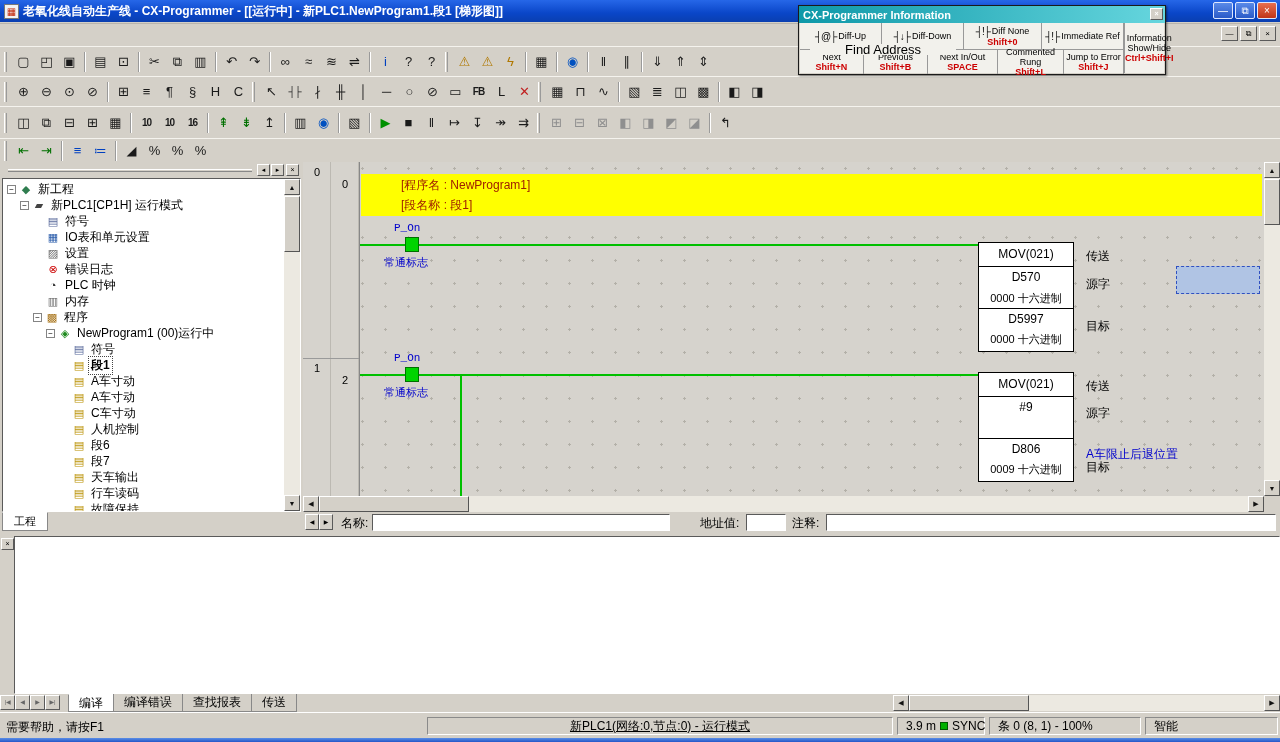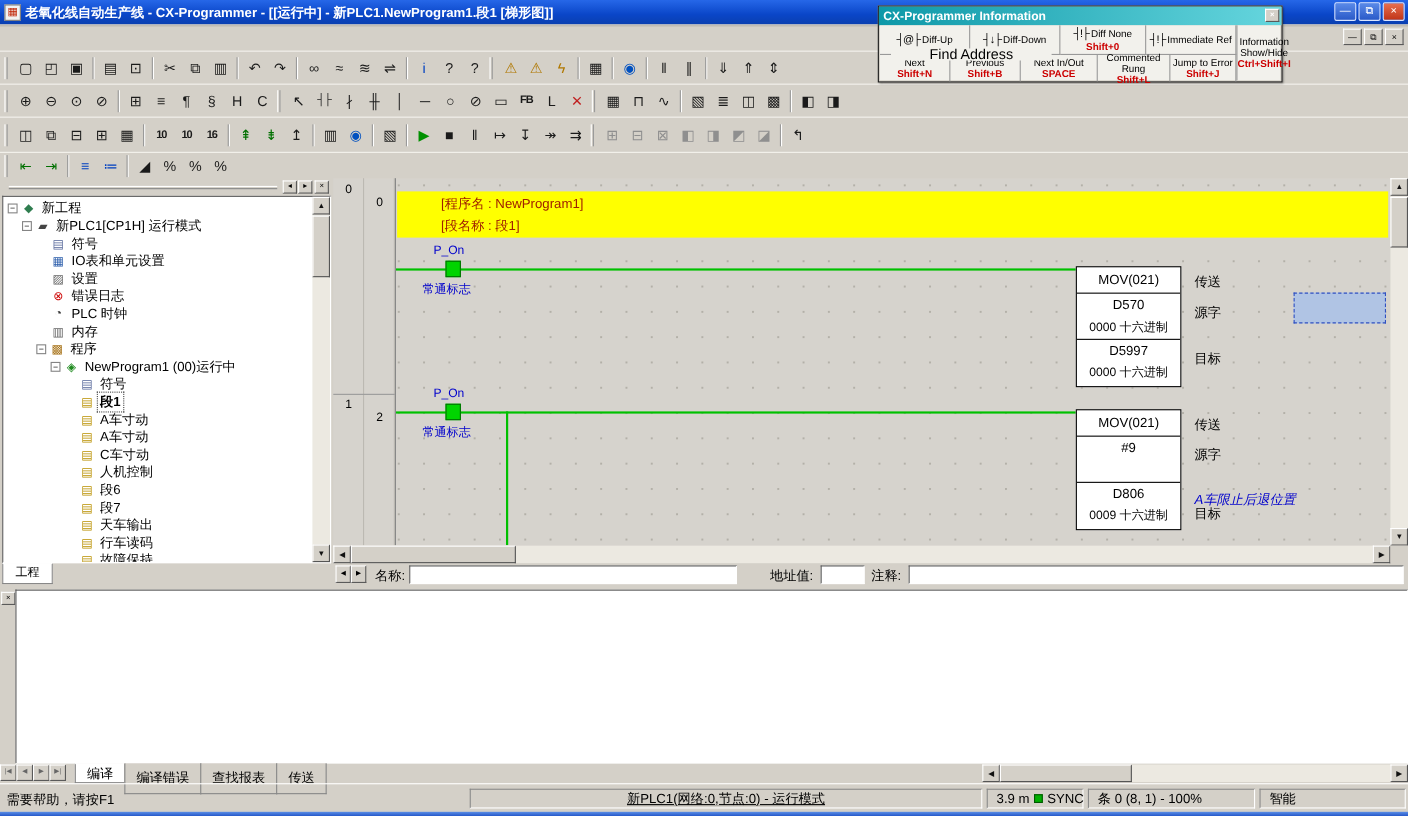--- a/index.html
+++ b/index.html
@@ -59,21 +59,21 @@
 #gutter{left:303px;top:162px;width:56px;height:334px;background:#d6d3cd;}
 .gcol{position:absolute;top:0;width:28px;height:334px;border-right:1px solid #bcb9b2;}
 .gnum{position:absolute;width:28px;text-align:center;font-size:11px;}
 #gdivider{position:absolute;left:0;top:196px;width:56px;height:1px;background:#9a9a9a;}
 #canvas{left:359px;top:162px;width:905px;height:334px;background:#d6d3cd;border-left:1px solid #888;overflow:hidden;background-image:radial-gradient(circle,#b3b0a8 1px,transparent 1.4px);background-size:23px 23px;background-position:14px 18px;}
 #rung-header{position:absolute;left:1px;top:12px;width:901px;height:42px;background:#ffff00;padding:1px 0 0 40px;color:#a02000;font-size:12px;}
 #rung-header div{line-height:20px;white-space:nowrap;}
 .rline{position:absolute;height:2px;background:#00c000;}
 .vline{position:absolute;width:2px;background:#00c000;}
 .contact{position:absolute;width:14px;height:15px;background:#00d400;border:1px solid #007000;}
-.sym{position:absolute;font-size:11px;color:#0000cc;white-space:nowrap;}
+.sym{position:absolute;font-size:11px;color:#0000cc;white-space:nowrap;font-family:Liberation Mono, monospace;}
 .ann{position:absolute;font-size:12px;color:#000;white-space:nowrap;}
 .ann.link{color:#0000cc;}
 .mov-box{position:absolute;width:96px;height:110px;background:#fff;border:1px solid #000;text-align:center;overflow:hidden;}
 .mov-head{height:24px;line-height:23px;border-bottom:1px solid #000;font-size:12px;}
 .mov-op{height:21px;line-height:21px;font-size:12px;}
 .mov-val{height:21px;line-height:20px;font-size:11px;border-bottom:1px solid #000;}
 .mov-op2{height:21px;line-height:21px;font-size:12px;}
 .mov-val2{height:20px;line-height:19px;font-size:11px;}
 #ladder-cursor{position:absolute;left:816px;top:104px;width:84px;height:28px;background:#b0c4e4;border:1px dashed #3050c0;}
 
@@ -84,21 +84,21 @@
 .fld-btn{position:absolute;top:2px;width:14px;height:16px;font-size:6px;line-height:14px;text-align:center;}
 
 
 #splitter{left:0;top:532px;width:1280px;height:4px;}
 #out-strip{left:0;top:536px;width:14px;height:158px;}
 #out-close{position:absolute;left:1px;top:2px;}
 #out-white{left:14px;top:536px;width:1266px;height:158px;background:#fff;}
 #tabrow{left:0;top:694px;width:1280px;height:18px;display:flex;align-items:flex-start;}
 .nav-btn{width:15px;height:15px;font-size:6px;line-height:13px;text-align:center;color:#666;margin-top:1px;flex:none;}
 #otabs{display:flex;margin-left:8px;}
-.otab{height:28px;padding:0 10px;font-size:12px;border:1px solid #888;border-top:none;background:#d4d0c8;display:inline-flex;align-items:center;margin-right:-1px;}
+.otab{height:18px;padding:0 10px;font-size:12px;border:1px solid #888;border-top:none;background:#d4d0c8;display:inline-flex;align-items:center;margin-right:-1px;}
 .otab.active{background:#fff;height:18px;border-top:1px solid #fff;}
 
 
 #statusbar{left:0;top:712px;width:1280px;height:26px;border-top:1px solid #fff;}
 #status-help{position:absolute;left:6px;top:6px;font-size:12px;}
 .spanel{position:absolute;top:4px;height:18px;border:1px solid;border-color:#8a8a8a #fff #fff #8a8a8a;font-size:12px;display:flex;align-items:center;padding:0 8px;white-space:nowrap;}
 .dot{width:8px;height:8px;background:#00b000;border:1px solid #005800;margin:0 4px;flex:none;}
 #taskbar-strip{left:0;top:738px;width:1280px;height:4px;background:linear-gradient(to bottom,#5a8ee6,#2456c8);}
 
 
@@ -434,21 +434,21 @@
   <div class="vline" style="left:100px;top:212px;height:122px;"></div>
   <div class="mov-box" style="left:618px;top:210px;">
     <div class="mov-head">MOV(021)</div>
     <div class="mov-op">#9</div>
     <div class="mov-val"></div>
     <div class="mov-op2">D806</div>
     <div class="mov-val2">0009 十六进制</div>
   </div>
   <div class="ann" style="left:726px;top:216px;">传送</div>
   <div class="ann" style="left:726px;top:243px;">源字</div>
-  <div class="ann link" style="left:726px;top:284px;font-style:italic;">A车限止后退位置</div>
+  <div class="ann link" style="left:726px;top:284px;">A车限止后退位置</div>
   <div class="ann" style="left:726px;top:297px;">目标</div>
 </div>
 
 <div class="abs sb-track" style="left:1264px;top:162px;width:16px;height:334px;"></div>
 <div class="abs sb-btn" style="left:1264px;top:162px;width:16px;height:16px;">▲</div>
 <div class="abs sb-thumb" style="left:1264px;top:179px;width:16px;height:46px;"></div>
 <div class="abs sb-btn" style="left:1264px;top:480px;width:16px;height:16px;">▼</div>
 <div class="abs sb-track" style="left:303px;top:496px;width:961px;height:16px;"></div>
 <div class="abs sb-btn" style="left:303px;top:496px;width:16px;height:16px;">◀</div>
 <div class="abs sb-thumb" style="left:319px;top:496px;width:150px;height:16px;"></div>

